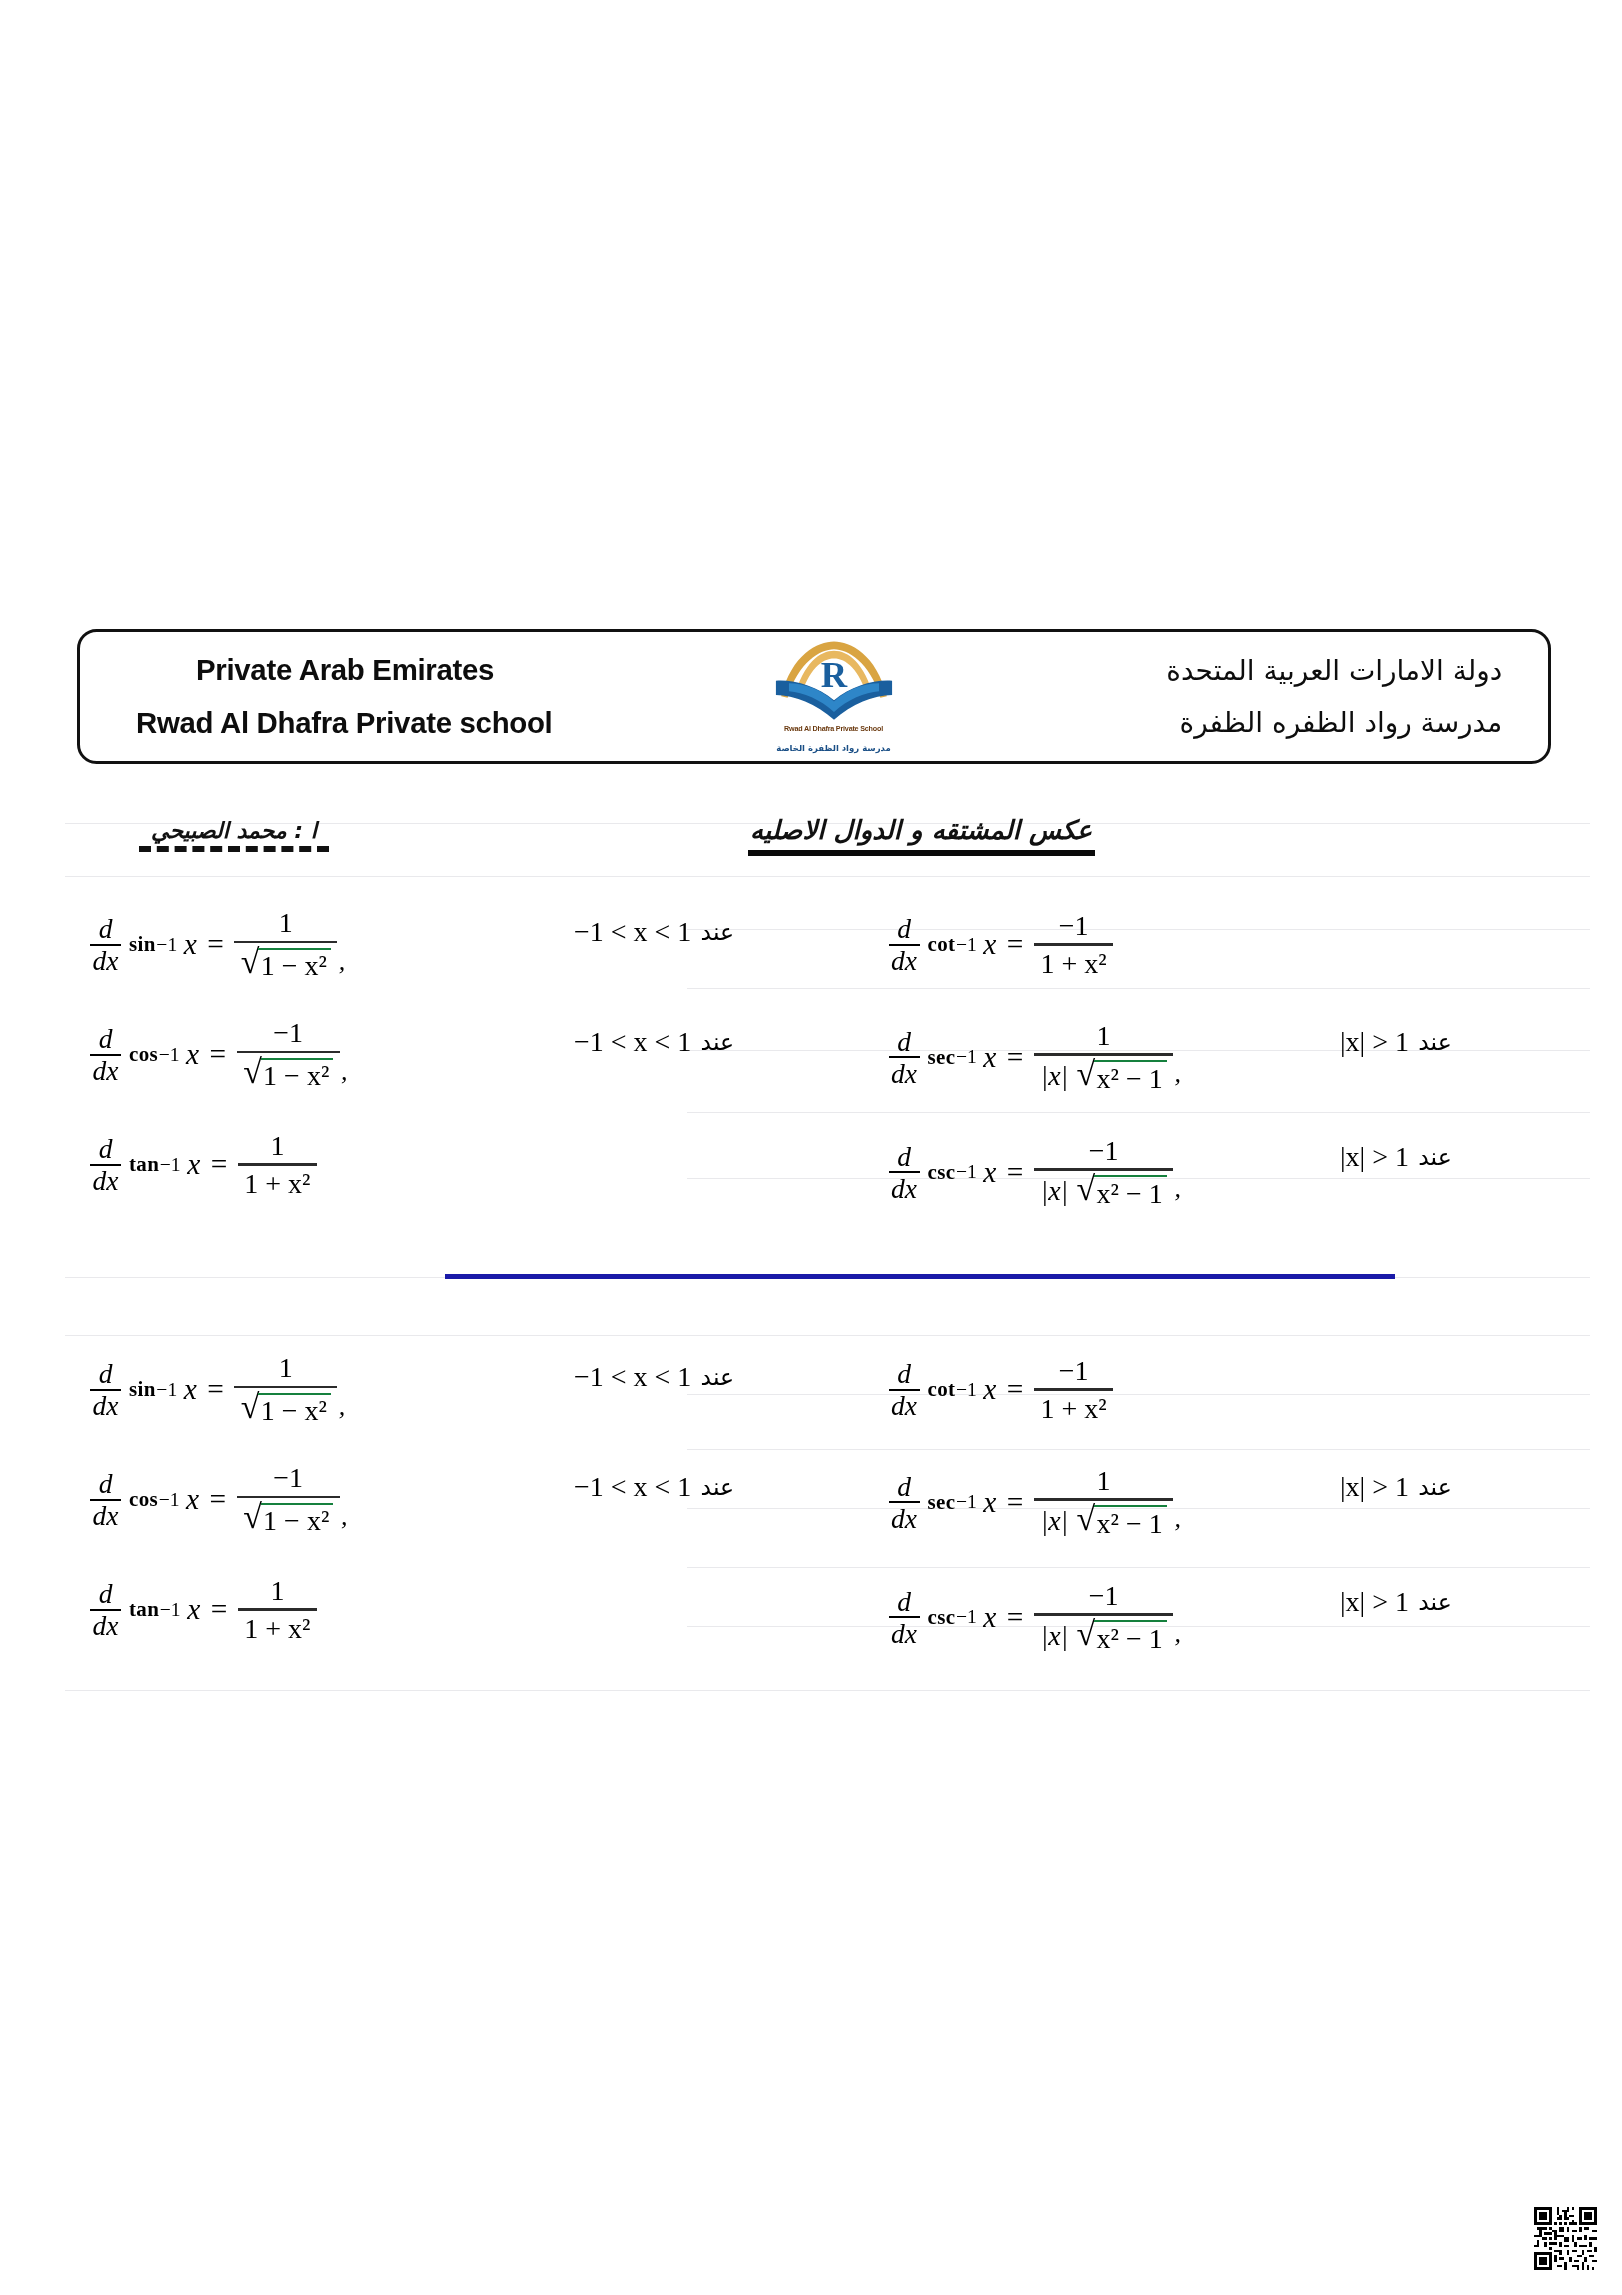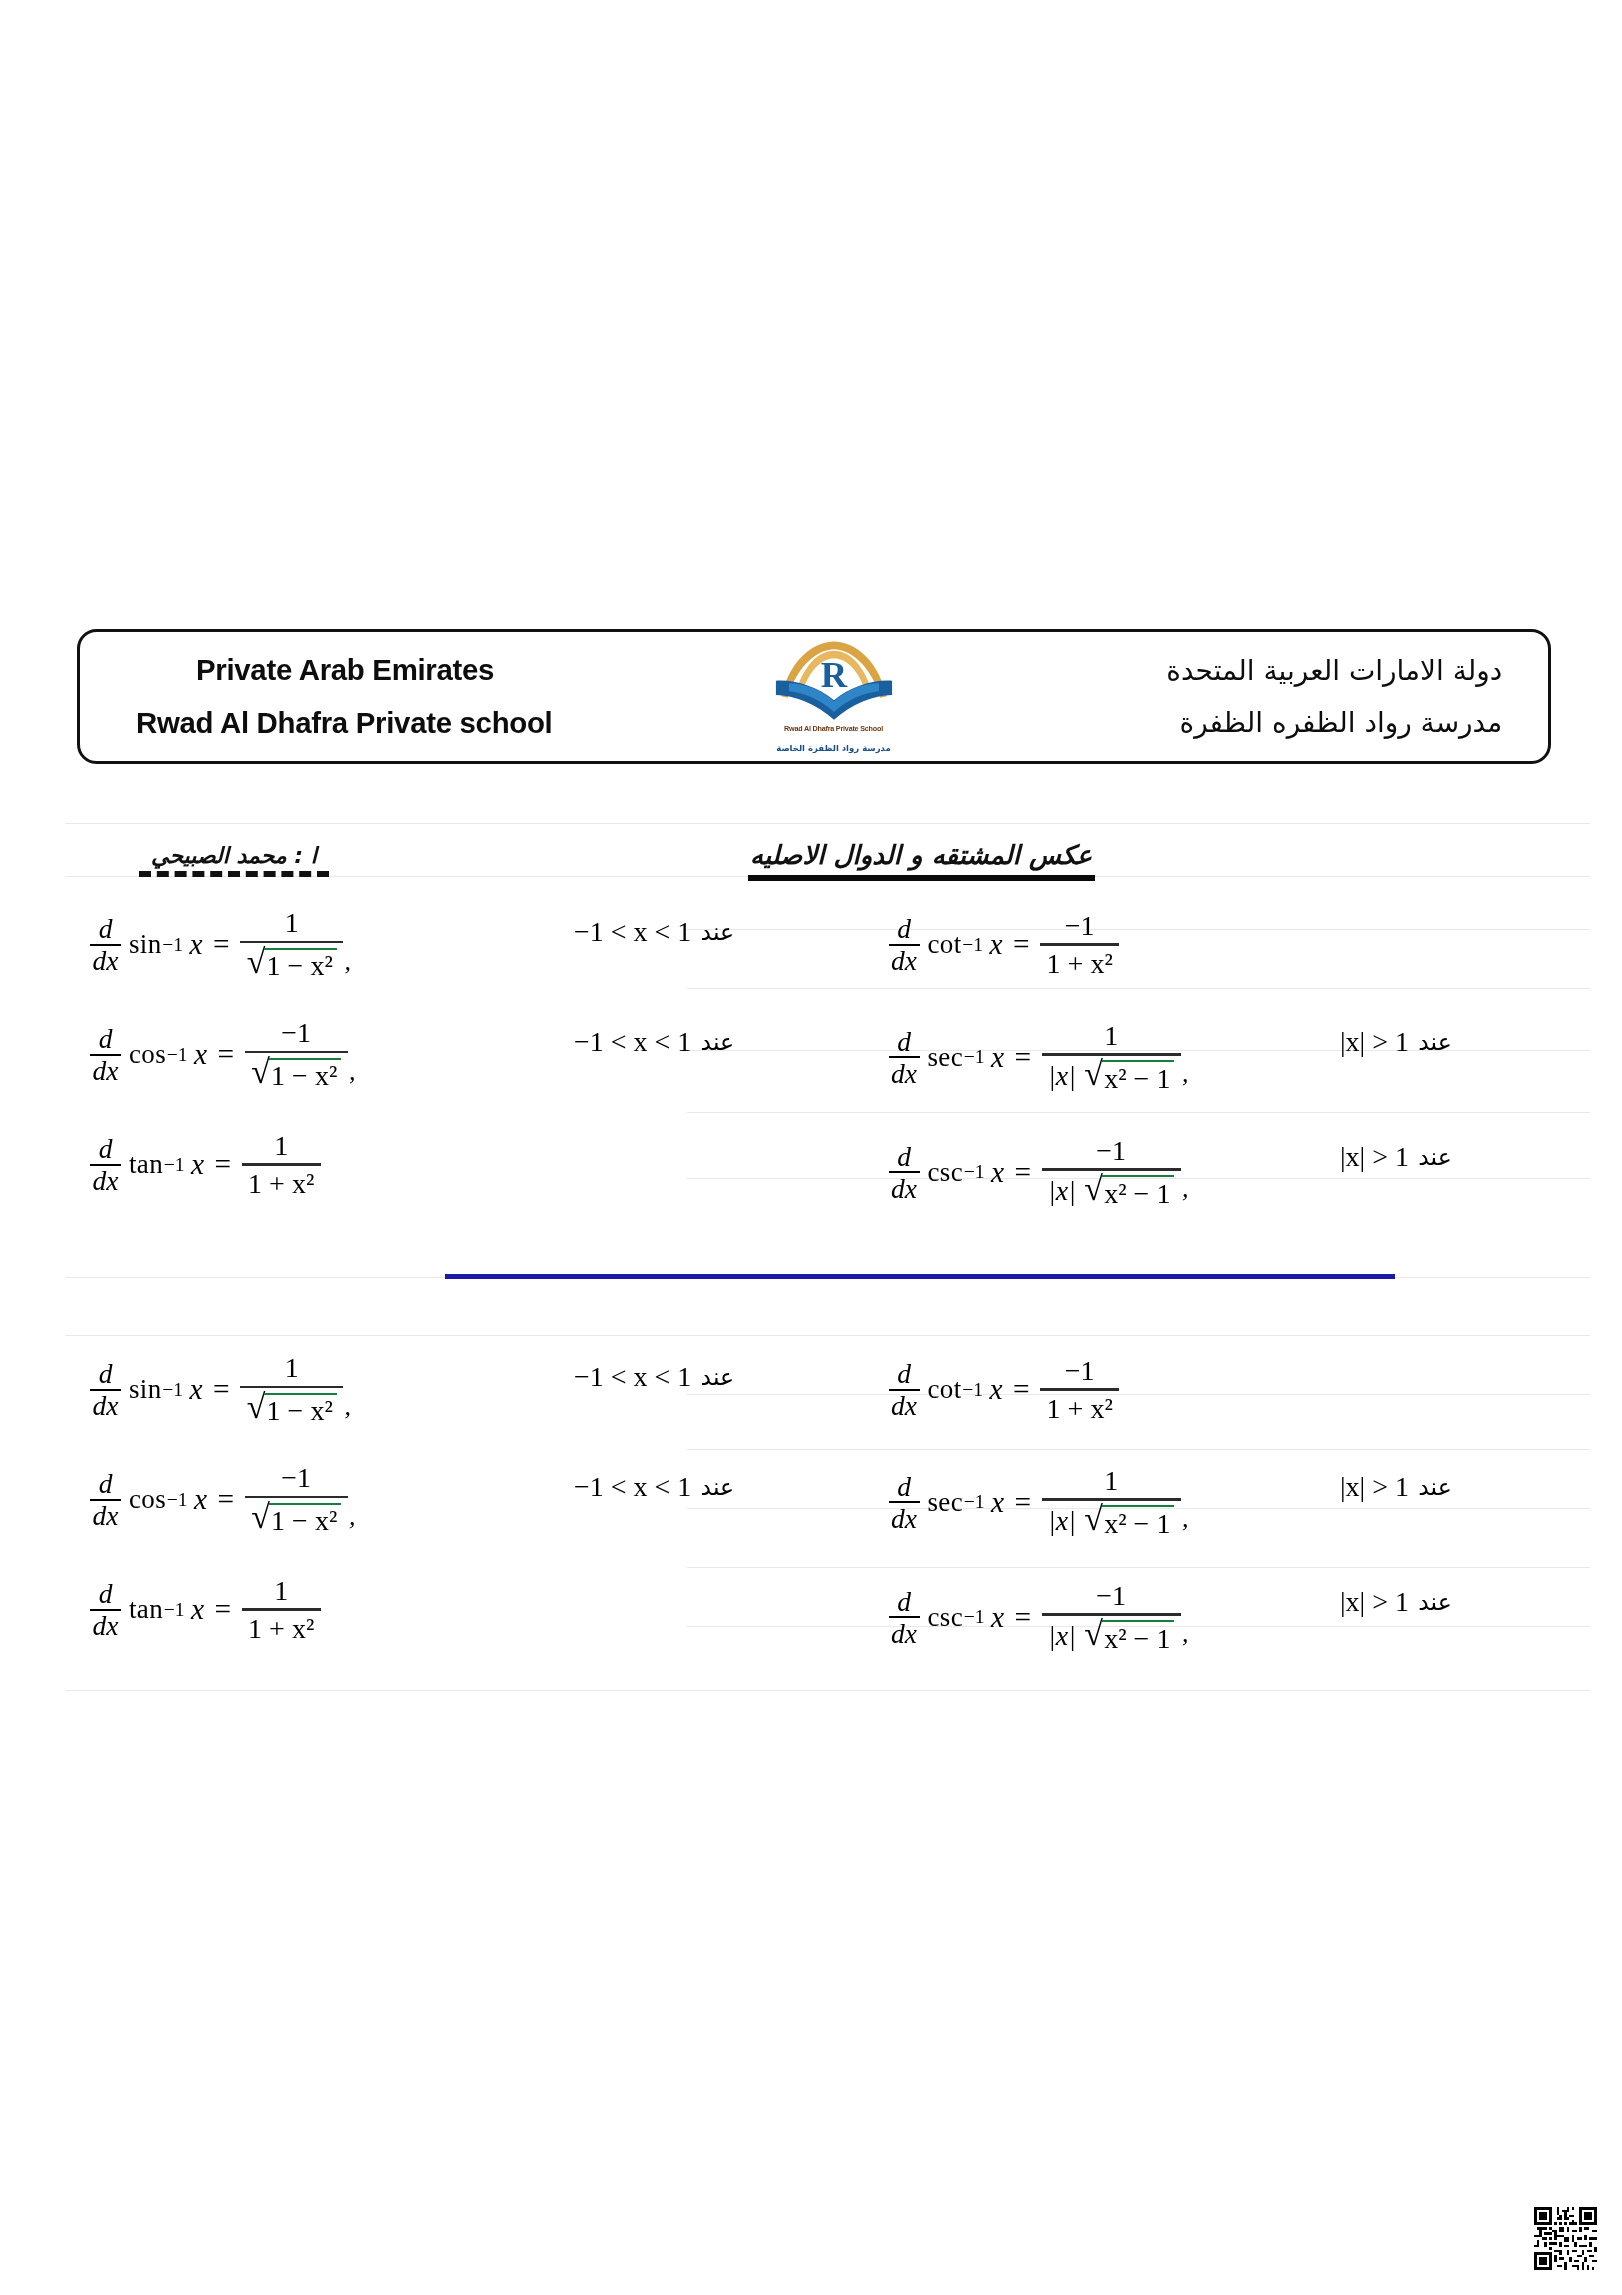--- a/index.html
+++ b/index.html
@@ -114,21 +114,20 @@
     margin-top: 10px;
   }
 
   
   .title-row {
     position: absolute;
     left: 77px;
     top: 815px;
     width: 1474px;
     height: 72px;
-    margin-top: 25px;
   }
   .doc-title {
     position: absolute;
     left: 628px;
     top: 0;
     width: 432px;
     text-align: center;
     direction: rtl;
   }
   .doc-title-text {
@@ -220,22 +219,23 @@
     font-style: italic;
     font-size: 27.5px;
     line-height: 1.0;
     margin-right: 7.9px;
   }
   .ddx .num { padding: 0 3.9px 1.3px; }
   .ddx .bar { width: 100%; height: 2px; background: #000; }
   .ddx .den { padding: 1.3px 2.6px 0; }
 
   .fname {
-    font-size: 27px;
+    font-size: 21px;
     letter-spacing: 0.3px;
+    font-weight: bold;
   }
   .sup {
     font-size: 19.6px;
     vertical-align: super;
     line-height: 0;
     margin-left: 0.7px;
   }
   .var {
     font-style: italic;
     font-size: 29.4px;

